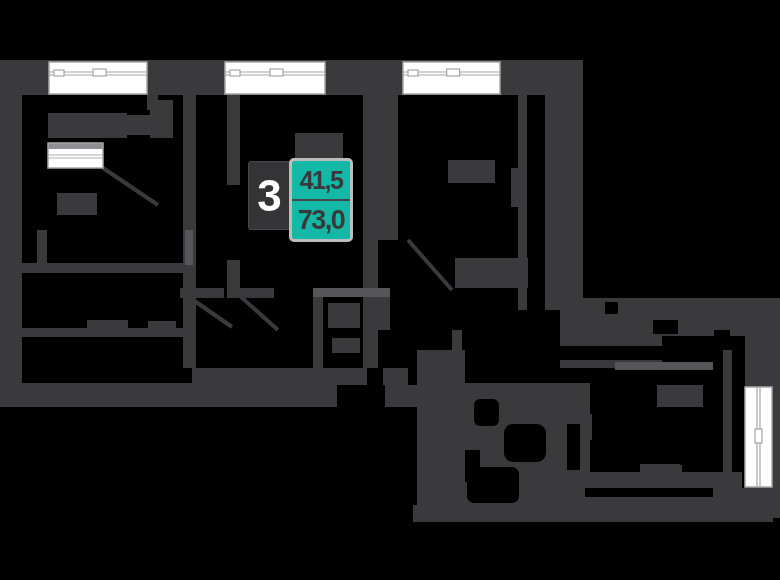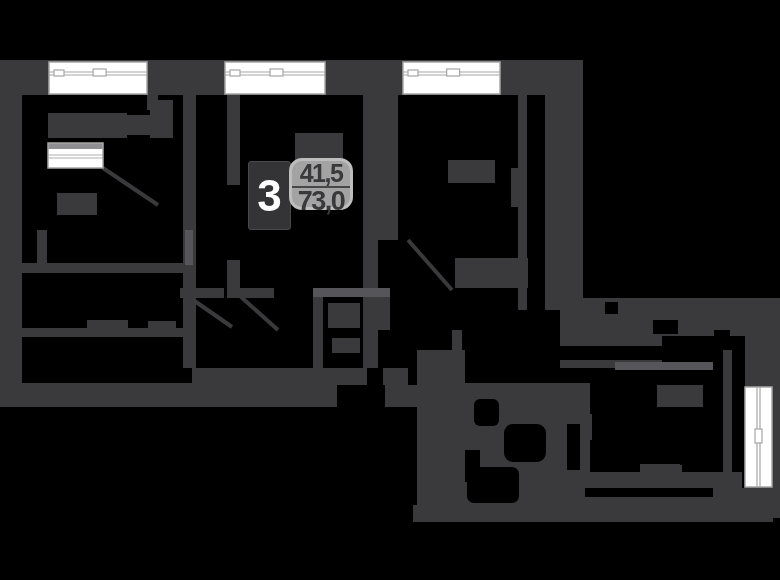--- a/index.html
+++ b/index.html
@@ -3,22 +3,22 @@
 <meta charset="utf-8">
 <style>
   html,body{margin:0;padding:0;background:#000;}
   .stage{position:relative;width:780px;height:580px;background:#000;overflow:hidden;
          font-family:"Liberation Sans",sans-serif;}
   .stage svg{position:absolute;left:0;top:0;}
   .unit-label{position:absolute;left:248px;top:161px;display:flex;}
   .rooms-box{width:41px;height:67px;background:#343437;border:1px solid #4a4a4e;border-radius:3px;
              display:flex;align-items:center;justify-content:center;
              color:#fff;font-size:44px;font-weight:bold;line-height:1;}
-  .area-box{position:absolute;left:41px;top:-3px;width:64px;height:52px;background:#a3a3a3;
-            border:3px solid #bdbdbd;border-radius:13px;box-sizing:border-box;
+  .area-box{position:absolute;left:41px;top:-3px;width:64px;height:84px;background:#14b8a6;
+            border:3px solid #bdbdbd;border-radius:5px;box-sizing:border-box;
             display:flex;flex-direction:column;}
   .area-cell{flex:1;display:flex;align-items:center;justify-content:center;
              color:#39393c;font-weight:bold;letter-spacing:-1.5px;line-height:1;}
   .area-cell.living{font-size:25px;border-bottom:2px solid #47474a;}
   .area-cell.total{font-size:27px;}
 </style>
 </head>
 <body>
 
 <div class="stage">

